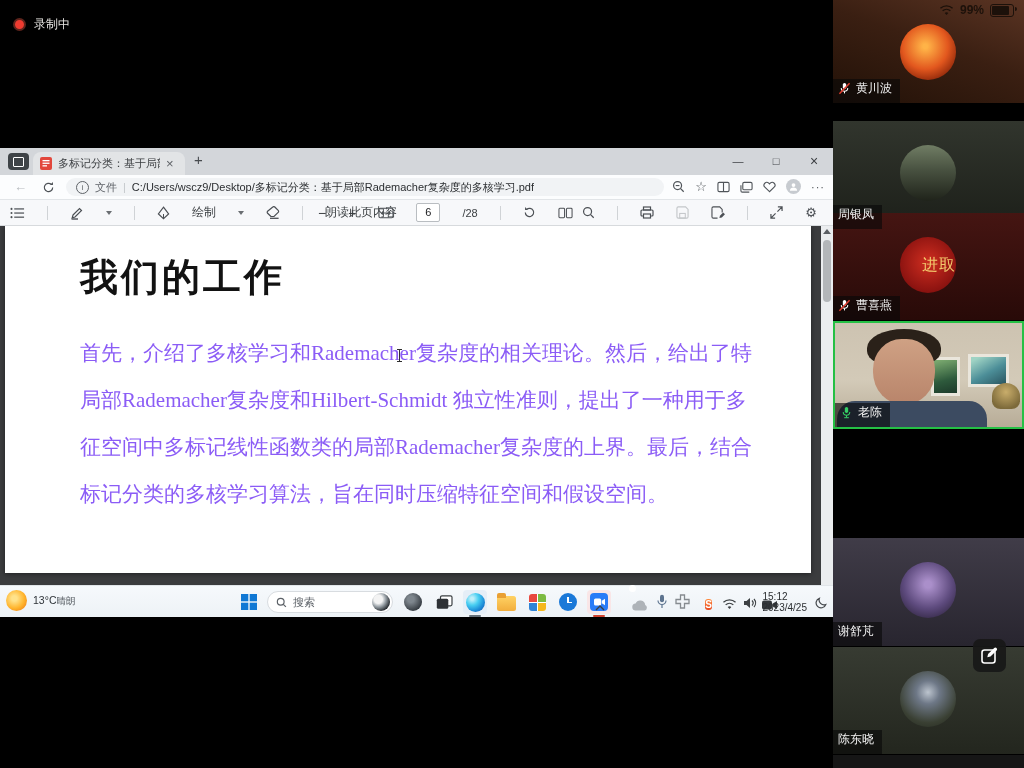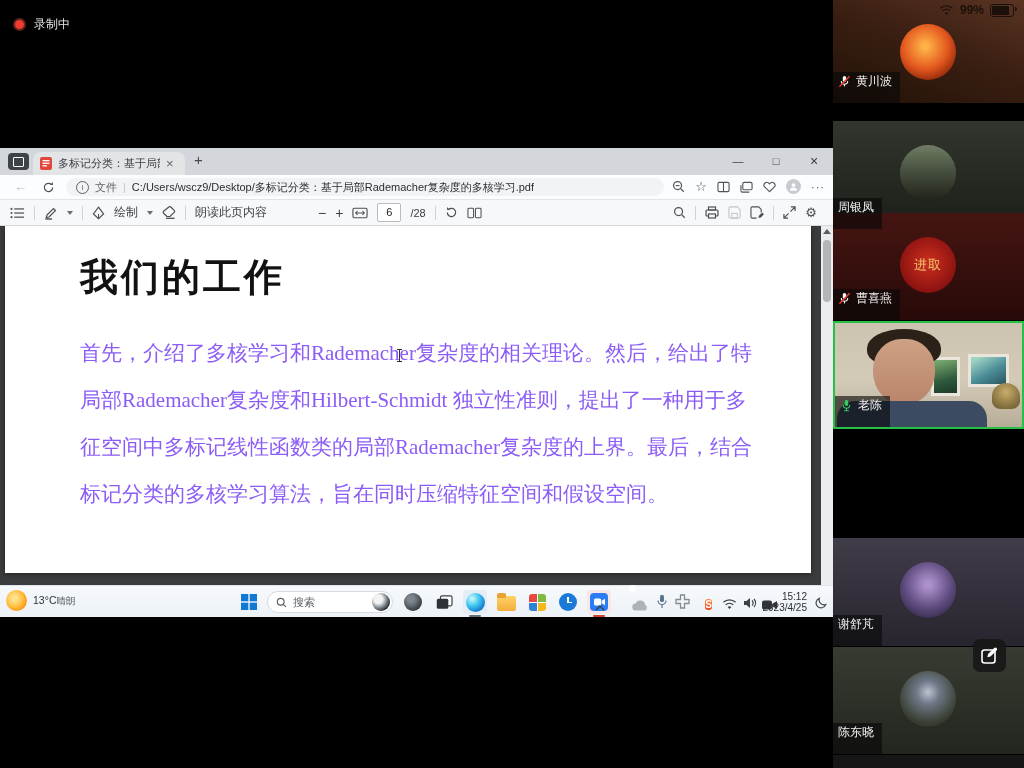--- a/index.html
+++ b/index.html
@@ -39,21 +39,21 @@
   .addr-info{width:11px;height:11px;border:1px solid #5f6368;border-radius:50%;color:#5f6368;font-size:8px;line-height:11px;text-align:center;flex:0 0 auto}
   .addr-scheme{color:#5f6368}
   .addr-div{color:#c3c7cb}
   .addr-path{color:#2b2e31;white-space:nowrap;overflow:hidden}
   .nav-icons{position:absolute;right:8px;top:4px;display:flex;align-items:center;gap:10px;color:#50555a}
   .nav-icons .star{font-size:13px;line-height:14px}
   .nav-avatar{width:15px;height:15px;border-radius:50%;background:#c7cbd0;display:flex;align-items:center;justify-content:center}
   .nav-more{font-size:11px;letter-spacing:1px;color:#50555a}
 
   .pdfbar{position:absolute;left:0;top:52px;width:833px;height:26px;background:#f7f8fa;border-bottom:1px solid #d7dadd;box-sizing:border-box;font-size:12px;color:#3c4043}
-  .pb{position:absolute;top:0;height:25px;display:flex;align-items:center;gap:9px}
+  .pb{position:absolute;top:0;height:25px;display:flex;align-items:center;gap:22px}
   .pb-left{left:10px}
   .pb-center{left:318px}
   .pb-right{right:16px}
   .vdiv{width:1px;height:14px;background:#d0d3d6}
   .chev{width:0;height:0;border-left:3.5px solid transparent;border-right:3.5px solid transparent;border-top:4px solid #6a6e72}
   .zbtn{font-size:14px;color:#3c4043}
   .pagebox{width:22px;height:17px;background:#fff;border:1px solid #b9bdc1;border-radius:2px;font-size:11px;text-align:center;line-height:17px;color:#202124}
   .ptotal{font-size:11px;color:#3c4043}
   .gear{font-size:13px;color:#4c5055;line-height:14px}
 
@@ -94,41 +94,41 @@
   .clock-ico{position:relative;width:18px;height:18px;border-radius:50%;background:#1b79d8}
   .clock-ico::before{content:"";position:absolute;left:8px;top:4px;width:1.8px;height:6px;background:#fff}
   .clock-ico::after{content:"";position:absolute;left:8px;top:8.5px;width:5px;height:1.8px;background:#fff}
   .meet-ico{width:18px;height:18px;border-radius:4px;background:#2a7cf7;display:flex;align-items:center;justify-content:center}
   .tray{position:absolute;right:0;top:0;height:32px}
   .tray-chev{position:absolute;right:228px;top:11px}
   .tray-ic{position:absolute;top:8px}
   .sq-blue{width:15px;height:15px;border-radius:3px;background:#2b9df0;position:relative}
   .sq-blue::after{content:"";position:absolute;left:2px;bottom:2px;width:7px;height:7px;border-radius:50%;background:#fff}
   .sq-s{width:15px;height:15px;border-radius:3px;background:linear-gradient(180deg,#ff8a3d,#e8481f);color:#fff;font-size:10px;font-weight:bold;text-align:center;line-height:15px}
-  .clockblock{position:absolute;right:26px;top:6px;text-align:right;font-size:10px;color:#2b2e31;line-height:10.5px}
+  .clockblock{position:absolute;right:26px;top:6px;text-align:left;font-size:10px;color:#2b2e31;line-height:10.5px}
 
   
   .sidebar{position:absolute;left:833px;top:0;width:191px;height:768px;background:#000}
   .tile{position:absolute;left:0;width:191px;overflow:hidden;box-sizing:border-box}
   .t1{top:0;height:103px;background:linear-gradient(200deg,#5a3423 0%,#3a1f12 45%,#221107 100%)}
   .t2{top:121px;height:108px;background:linear-gradient(180deg,#31352d,#1c1f19)}
   .t3{top:213px;height:107px;background:linear-gradient(180deg,#451512,#280a08)}
   .t4{top:321px;height:108px;background:linear-gradient(180deg,#cdc3b1 0%,#d3cab8 55%,#b7ac97 100%);border:2px solid #25c045}
   .t5{top:430px;height:107px;background:linear-gradient(180deg,#231f19,#110f0b)}
   .t6{top:538px;height:108px;background:linear-gradient(180deg,#403c48,#28252f)}
   .t7{top:647px;height:107px;background:linear-gradient(180deg,#373b32,#23261e)}
   .t8{top:755px;height:13px;background:#161616}
   .avatar{position:absolute;left:67px;top:24px;width:56px;height:56px;border-radius:50%}
   .a1{background:radial-gradient(circle at 45% 40%,#ffb347 5%,#e2571e 50%,#7c1d06 85%,#3c0d02)}
   .a2{background:linear-gradient(180deg,#707d64 0%,#485140 45%,#1f231a 100%)}
-  .a3{background:radial-gradient(circle at 50% 45%,#c62a1e 10%,#8c1310 70%,#5c0b08);display:flex;align-items:center;justify-content:center;color:#f2c96d;font-size:13px;letter-spacing:1px}
+  .a3{background:radial-gradient(circle at 50% 45%,#c62a1e 10%,#8c1310 70%,#5c0b08);display:flex;align-items:center;justify-content:flex-end;color:#f2c96d;font-size:16px;letter-spacing:1px}
   .a5{background:radial-gradient(circle at 45% 35%,#8a7a5e 5%,#55422d 50%,#241a10 88%)}
   .a6{background:radial-gradient(circle at 50% 40%,#aa8fca 8%,#5d4a7d 55%,#2a2138 92%)}
   .a7{background:radial-gradient(circle at 50% 38%,#bcc4ce 0,#6e7887 26%,#3a4033 68%,#22261d)}
-  .nlabel{position:absolute;left:0;bottom:0;background:rgba(8,8,8,.62);color:#f2f2f2;font-size:12px;padding:3px 8px 15px 5px;display:flex;align-items:center;gap:5px;line-height:13px;z-index:3}
+  .nlabel{position:absolute;left:0;bottom:0;background:rgba(8,8,8,.62);color:#f2f2f2;font-size:12px;padding:3px 8px 8px 5px;display:flex;align-items:center;gap:5px;line-height:13px;z-index:3}
   .hostb{position:absolute;left:0;bottom:0;width:24px;height:21px;background:#f0862c;display:flex;align-items:center;justify-content:center;z-index:4}
   .nlabel.shift{left:24px}
   
   .paint1{position:absolute;left:96px;top:34px;width:29px;height:39px;background:linear-gradient(165deg,#7fae72,#2e5a3c 60%,#1d3a2a);border:3px solid #eae6dc;box-sizing:border-box}
   .paint2{position:absolute;left:133px;top:31px;width:41px;height:33px;background:linear-gradient(150deg,#9fd3c4 10%,#4c8e98 55%,#2a5560);border:3px solid #eae6dc;box-sizing:border-box}
   .hair{position:absolute;left:32px;top:6px;width:74px;height:38px;border-radius:50% 50% 42% 42%;background:#2a2119}
   .face{position:absolute;left:38px;top:16px;width:62px;height:66px;border-radius:46% 46% 50% 50%;background:linear-gradient(180deg,#cfa184,#b8846a)}
   .body4{position:absolute;left:2px;top:78px;width:150px;height:30px;border-radius:18px 18px 0 0;background:#3c4b61}
   .plant{position:absolute;right:2px;bottom:18px;width:28px;height:26px;border-radius:50% 50% 30% 30%;background:radial-gradient(circle at 50% 35%,#c9ad6b,#7d6a3a 75%)}
 

